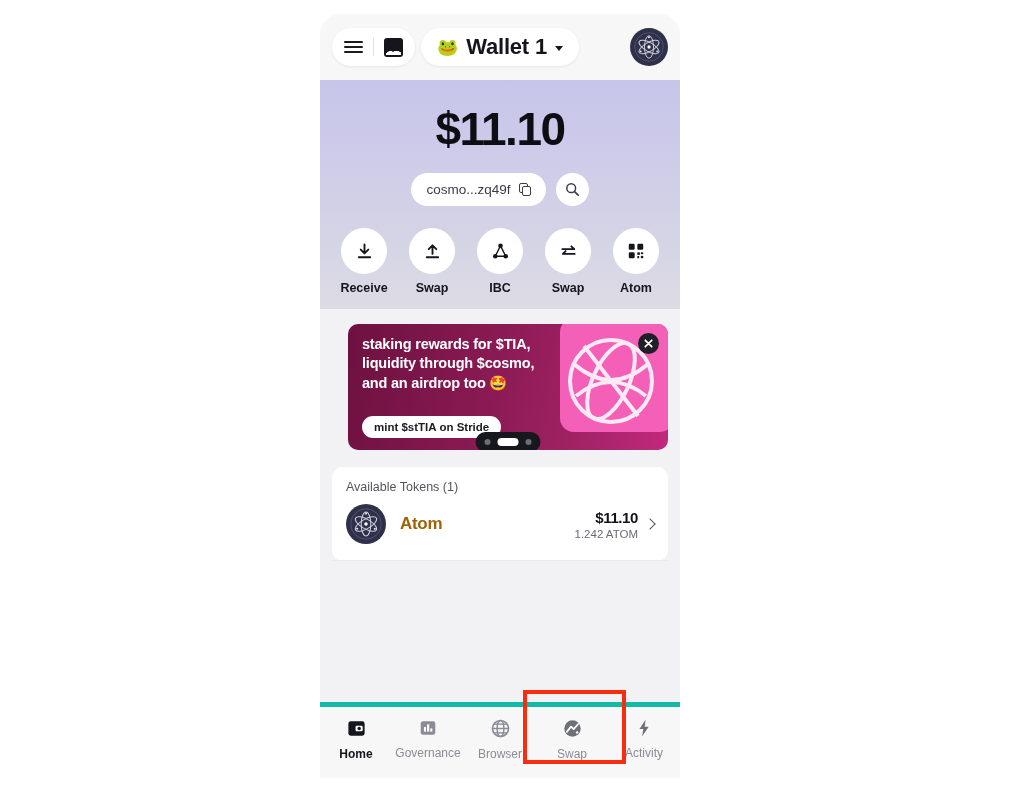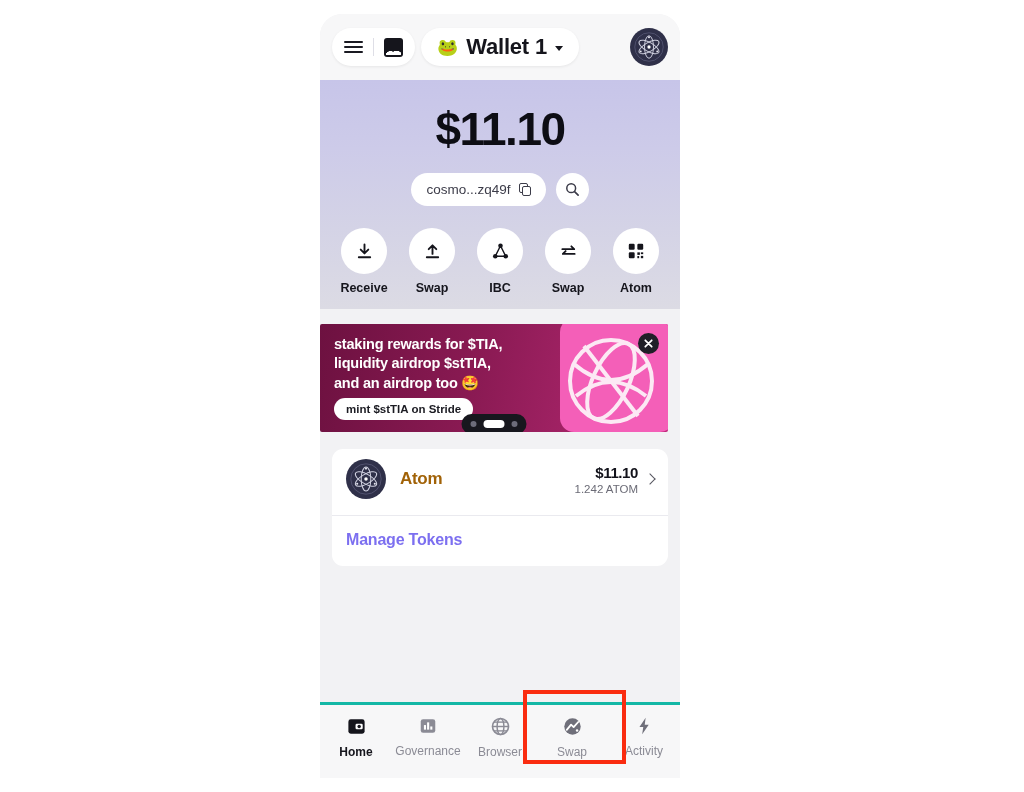--- a/index.html
+++ b/index.html
@@ -228,23 +228,23 @@
     justify-content: center;
   }
   .action-label {
     font-size: 12.5px;
     font-weight: bold;
     color: #15151c;
   }
 
   
   #banner {
-    margin: 15px 12px 0 0;
-    height: 108px;
-    border-radius: 2px;
+    margin: 15px 12px 0 28px;
+    height: 126px;
+    border-radius: 10px;
     position: relative;
     overflow: hidden;
     background: linear-gradient(100deg, #6d1140 0%, #8a1a53 45%, #a12264 72%, #c2297c 100%);
     cursor: pointer;
   }
   .banner-sphere {
     position: absolute;
     right: -6px;
     top: -6px;
     width: 114px;
@@ -387,21 +387,21 @@
     color: #7c6ff0;
     letter-spacing: -0.2px;
     cursor: pointer;
   }
 
   
   #bottom-nav {
     flex: 0 0 76px;
     height: 76px;
     background: #f7f7f8;
-    border-top: 3px solid #14b8a6;
+    border-top: 5px solid #14b8a6;
     display: flex;
     align-items: flex-start;
     padding-top: 11px;
     box-sizing: border-box;
   }
   .nav-item {
     flex: 1 1 0;
     display: flex;
     flex-direction: column;
     align-items: center;
@@ -554,40 +554,41 @@
       <svg class="banner-lines" viewBox="0 0 114 114">
         <circle cx="57" cy="57" r="41" fill="none" stroke="#fce9f4" stroke-width="4"></circle>
         <ellipse cx="57" cy="57" rx="18" ry="41" fill="none" stroke="#fce9f4" stroke-width="4" transform="rotate(25 57 57)"></ellipse>
         <path d="M20 40 Q57 72 94 40" fill="none" stroke="#fce9f4" stroke-width="4"></path>
         <path d="M22 72 Q57 44 92 72" fill="none" stroke="#fce9f4" stroke-width="4"></path>
         <path d="M30 22 L84 92" fill="none" stroke="#fce9f4" stroke-width="4"></path>
       </svg>
 
       <div class="banner-text">
         <div>staking rewards for $TIA,</div>
-        <div>liquidity airdrop $stTIA,</div>
+        <div>liquidity through $cosmo,</div>
         <div>and an airdrop too 🤩</div>
       </div>
 
       <div class="banner-cta">mint $stTIA on Stride</div>
 
       <div class="banner-close">
         <svg width="11" height="11" viewBox="0 0 12 12">
           <path d="M2.5 2.5 L9.5 9.5 M9.5 2.5 L2.5 9.5" stroke="#ffffff" stroke-width="1.9" stroke-linecap="round"></path>
         </svg>
       </div>
 
       <div class="carousel-dots">
         <span class="dot"></span>
         <span class="dot active"></span>
         <span class="dot"></span>
       </div>
     </div>
 
     <div id="token-card">
+      <div class="card-title">Available Tokens (1)</div>
 
       <div class="token-row">
         <div class="token-logo">
           <svg width="32" height="32" viewBox="0 0 40 40">
             <circle cx="20" cy="20" r="19" fill="none" stroke="#5a5b78" stroke-width="1"></circle>
             <ellipse cx="20" cy="20" rx="6" ry="15" fill="none" stroke="#cfd0df" stroke-width="1.3"></ellipse>
             <ellipse cx="20" cy="20" rx="6" ry="15" fill="none" stroke="#cfd0df" stroke-width="1.3" transform="rotate(60 20 20)"></ellipse>
             <ellipse cx="20" cy="20" rx="6" ry="15" fill="none" stroke="#cfd0df" stroke-width="1.3" transform="rotate(120 20 20)"></ellipse>
             <circle cx="20" cy="20" r="2.2" fill="#ffffff"></circle>
             <circle cx="20" cy="7" r="1.3" fill="#e6e6f0"></circle>
@@ -598,21 +599,20 @@
         <div class="token-name">Atom</div>
         <div class="token-right">
           <div class="token-fiat">$11.10</div>
           <div class="token-amount">1.242 ATOM</div>
         </div>
         <div class="chevron-right"></div>
       </div>
 
       <div class="card-divider"></div>
 
-      <div class="manage-tokens">Manage Tokens</div>
     </div>
 
   </div>
 
   <div id="bottom-nav">
 
     <div class="nav-item active">
       <svg width="21" height="21" viewBox="0 0 22 22">
         <rect x="2.5" y="3.5" width="17" height="15" rx="2.5" fill="#15151c"></rect>
         <rect x="10" y="8" width="7.5" height="6" rx="1.4" fill="#ffffff"></rect>

